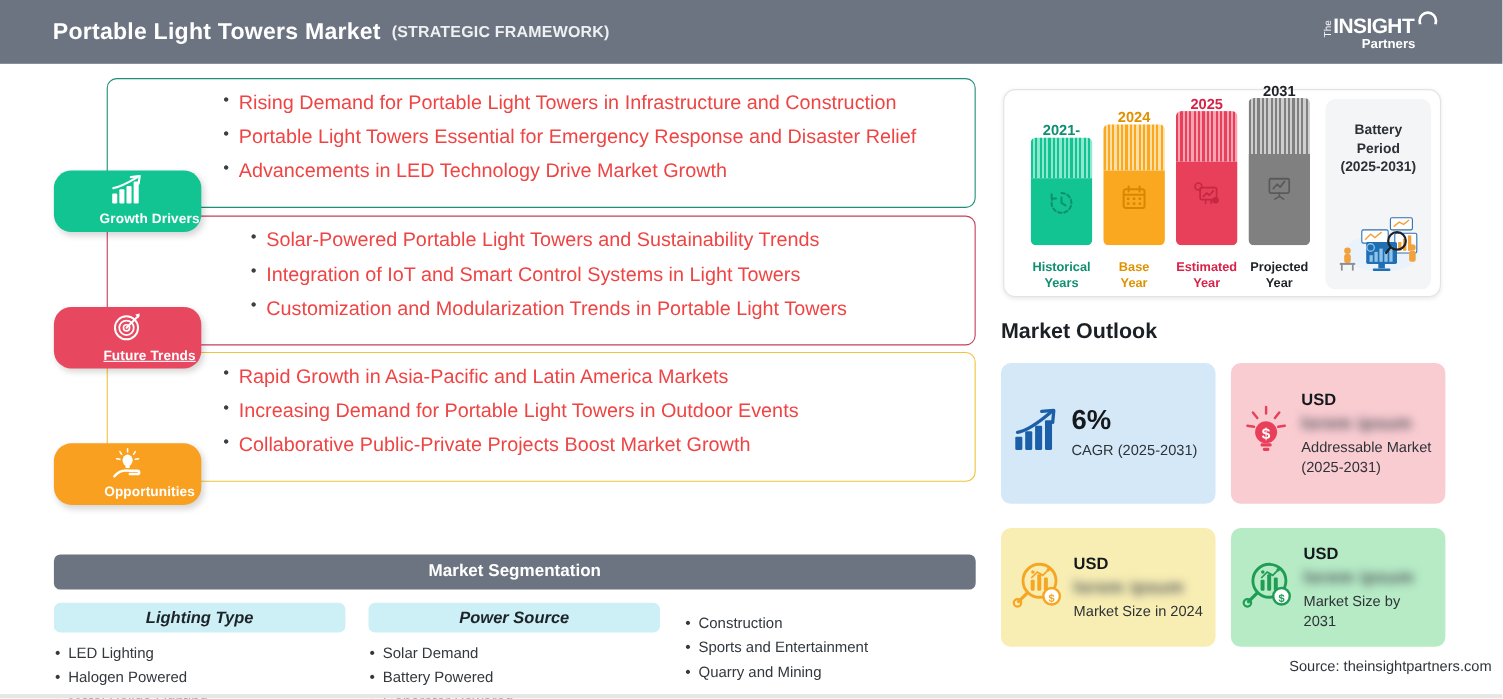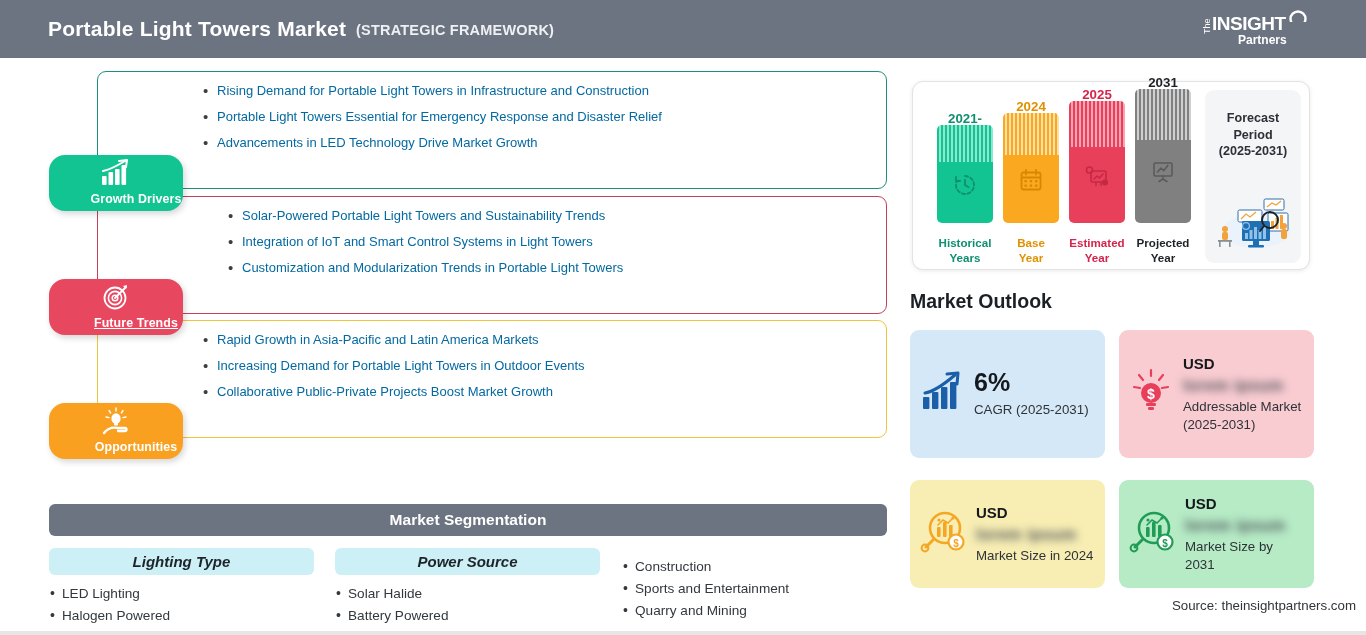--- a/index.html
+++ b/index.html
@@ -32,21 +32,21 @@
   .panel {
     position:absolute; left:97px; width:790px;
     border:1.3px solid #cfcfcf; border-radius:9px; background:#fff;
   }
   .panel.green  { top:13px;  height:118px; border-color:#1e8f78; }
   .panel.red    { top:138px; height:118px; border-color:#c4415c;padding-left:25px; }
   .panel.orange { top:262px; height:118px; border-color:#f0c43c; }
 
   .bullets { padding:12px 0 0 105px; }
   .bullet {
-    font-size:13px; color:#0369a1; line-height:1.0;
+    font-size:18px; color:#ef4444; line-height:1.0;
     padding:0 0 0 14px; position:relative; margin-bottom:13px;
     white-space:nowrap;
   }
   .bullet:before {
     content:"\2022"; position:absolute; left:0; top:-1px;
     font-size:15px; color:#3a3f45;
   }
 
   
   .badge {
@@ -231,21 +231,21 @@
       <div class="seg-list">
         <div class="seg-item">LED Lighting</div>
         <div class="seg-item">Halogen Powered</div>
         <div class="seg-item">Metal Halide Lighting</div>
       </div>
     </div>
 
     <div class="seg-col c2">
       <div class="seg-head">Power Source</div>
       <div class="seg-list">
-        <div class="seg-item">Solar Halide</div>
+        <div class="seg-item">Solar Demand</div>
         <div class="seg-item">Battery Powered</div>
         <div class="seg-item">Generator Powered</div>
       </div>
     </div>
 
     <div class="seg-col c3">
       <div class="seg-list">
         <div class="seg-item">Construction</div>
         <div class="seg-item">Sports and Entertainment</div>
         <div class="seg-item">Quarry and Mining</div>
@@ -343,21 +343,21 @@
           </div>
         </div>
         <div class="tl-cap" style="color:#1d2227;">
           <span>Projected</span><br>
           <span>Year</span>
         </div>
       </div>
 
       <div class="fc-panel">
         <div class="fc-text">
-          <span>Forecast</span><br>
+          <span>Battery</span><br>
           <span>Period</span><br>
           <span>(2025-2031)</span>
         </div>
         <span class="fc-ill">
           <svg width="86" height="58" viewBox="0 0 86 58">
             <ellipse cx="46" cy="38" rx="34" ry="17" fill="#eaf3fb"></ellipse>
             <rect x="28" y="17" width="24" height="12" rx="1.5" fill="#fff" stroke="#2f6fb0" stroke-width="1"></rect>
             <path d="M31 26 l5-5 4 3 6-5" fill="none" stroke="#f2a23c" stroke-width="1.3"></path>
             <rect x="54" y="6" width="20" height="11" rx="1.5" fill="#fff" stroke="#2f6fb0" stroke-width="1"></rect>
             <path d="M57 14 l5-4 4 2 5-4" fill="none" stroke="#f2a23c" stroke-width="1.3"></path>

